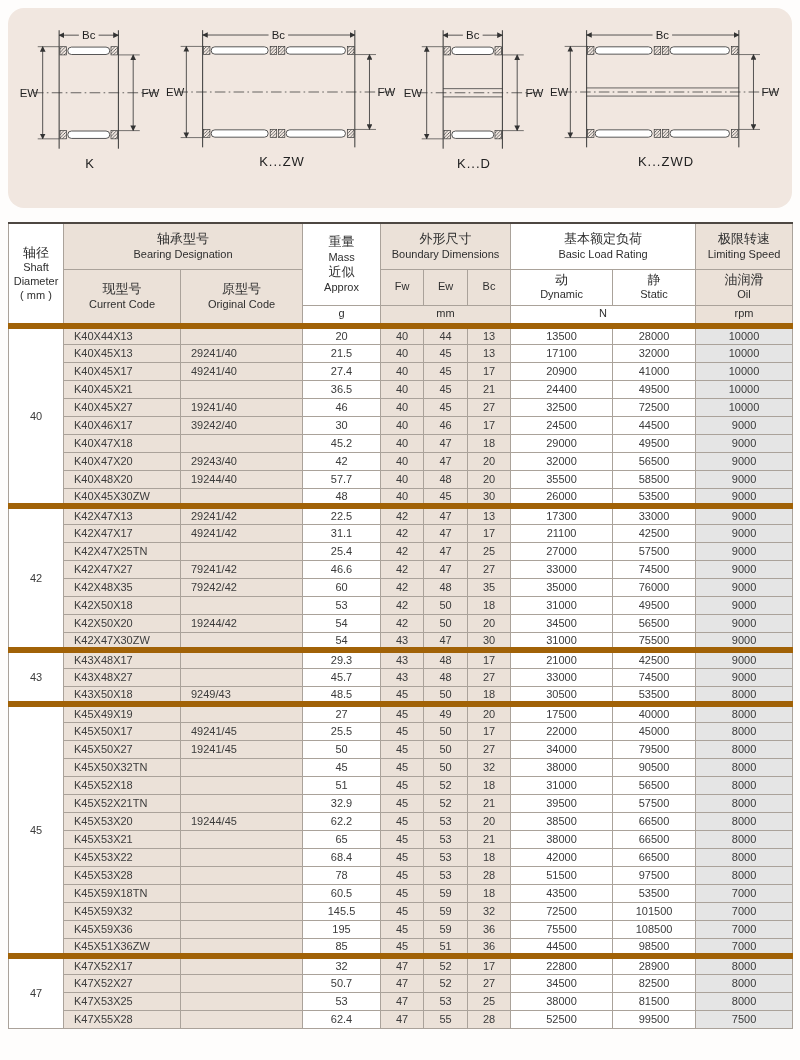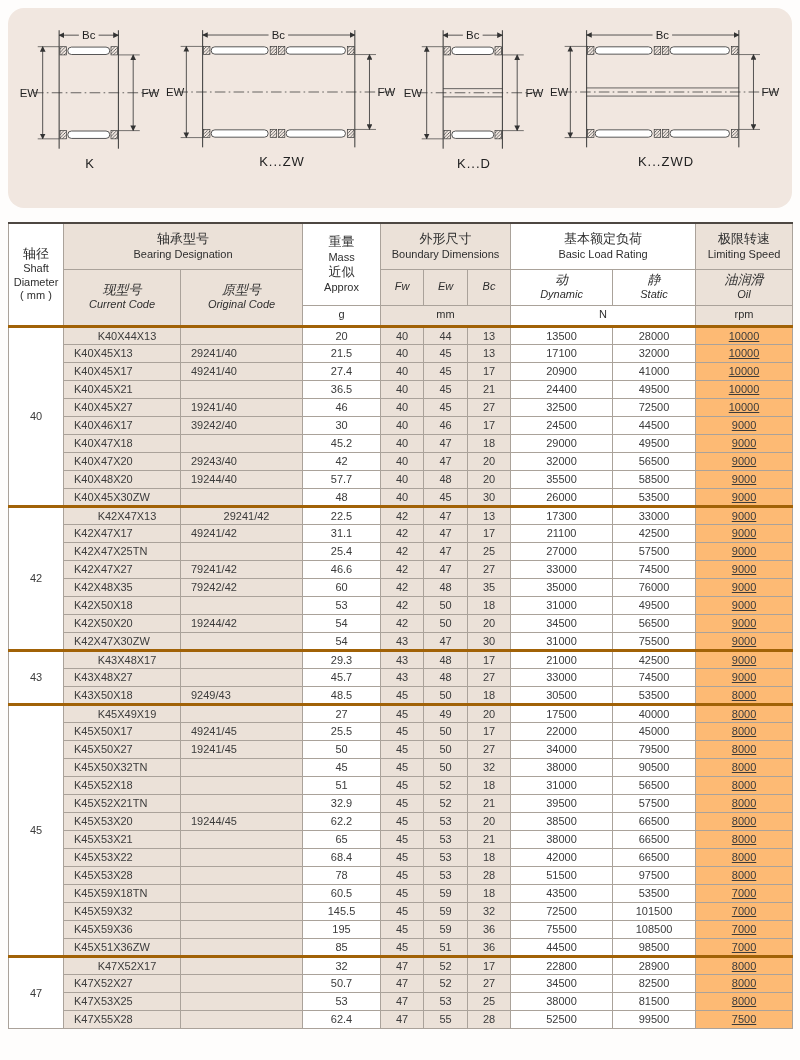--- a/index.html
+++ b/index.html
@@ -27,31 +27,31 @@
     font-size: 11px;
   }
   table { border: 1px solid #7e766f; border-top: 2px solid #4d4742; }
   th, td { border: 1px solid #aaa29a; }
   th { font-weight: normal; text-align: center; vertical-align: middle; line-height: 1.25; }
   .cn { font-size: 13px; color: #2e2e2e; }
   .en { font-size: 11px; color: #2e2e2e; }
   .w { background: #ffffff; }
   .b { background: #ebe1d8; }
   tr.hr1 { height: 46px; }
-  tr.hr2 { height: 36px; font-style: italic; }
+  tr.hr2 { height: 36px; }
   tr.hr3 { height: 21px; }
   tbody tr { height: 18px; }
   tbody td { text-align: center; vertical-align: middle; white-space: nowrap; overflow: hidden; }
   td.shaft { background: #ffffff; }
   td.code, td.code2 { background: #ebe1d8; text-align: left; padding-left: 10px; }
   td.mass { background: #ffffff; }
   td.dim { background: #ebe1d8; }
   td.load { background: #ffffff; }
-  td.speed { background: #fdba74; text-decoration: underline; }
-  tr.group-start td { border-top: 3px solid #a16207; text-align: center; }
+  td.speed { background: #e5e5e5; }
+  tr.group-start td { border-top: 6px solid #a16207; }
 </style>
 </head>
 <body>
 
 <div class="panel">
 
   <div class="variant v-k">
     <svg viewBox="0 0 175 160">
       <defs>
         <pattern id="p1" width="4" height="4" patternUnits="userSpaceOnUse">

